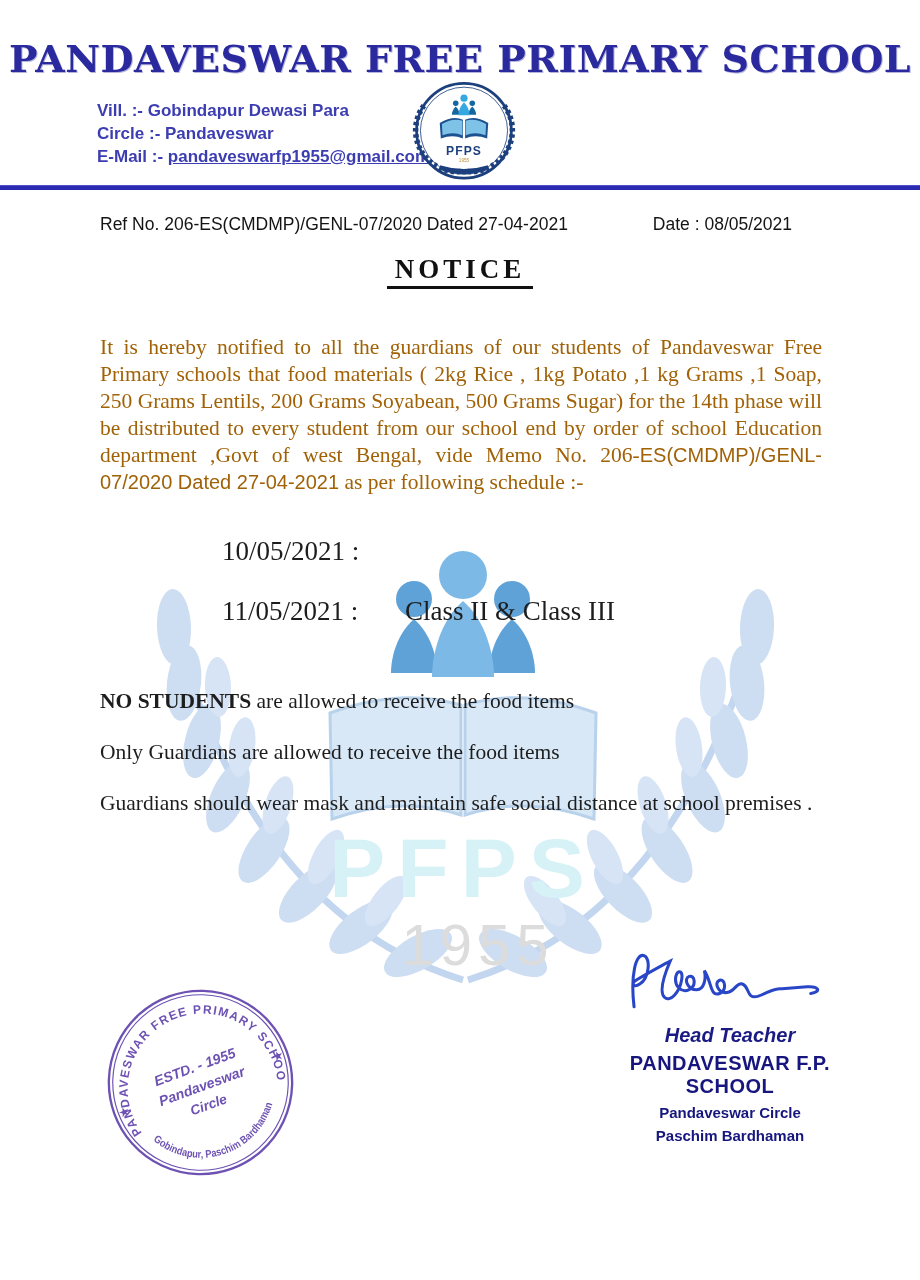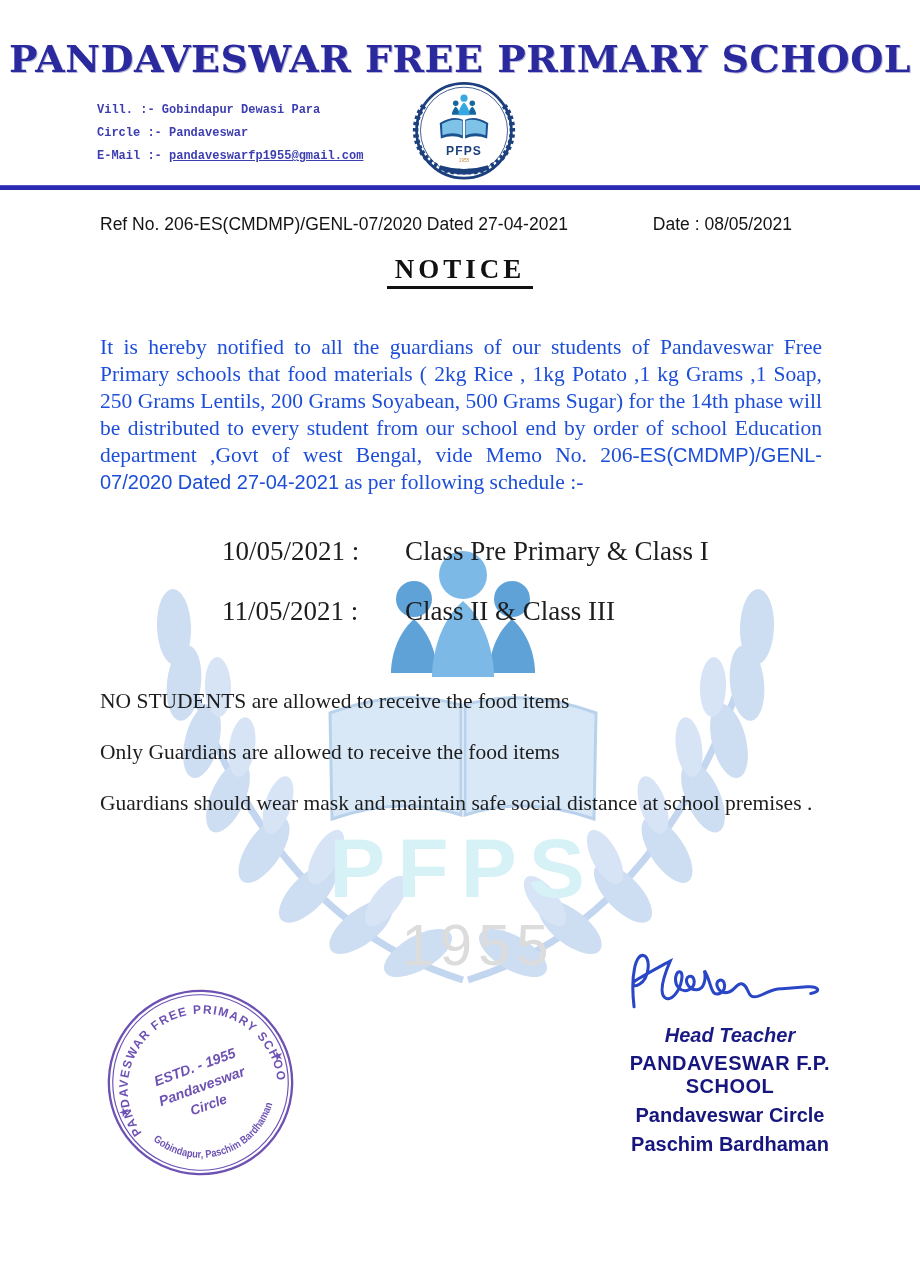--- a/index.html
+++ b/index.html
@@ -15,22 +15,22 @@
   
   .school-title {
     position:absolute; top:36px; left:0; width:920px;
     text-align:center;
     font-family:"DejaVu Serif", serif;
     font-weight:bold; font-size:38px; letter-spacing:0.5px;
     color:#2a2a9e; z-index:2;
     text-shadow:1px 1px 0 rgba(42,42,158,0.35);
   }
   .contact { position:absolute; top:99px; z-index:2;
-    font-family:Liberation Mono, monospace; font-weight:bold;
-    font-size:12px; line-height:23px; color:#3d3db2; }
+    font-family:Liberation Sans, sans-serif; font-weight:bold;
+    font-size:17px; line-height:23px; color:#3d3db2; }
   .contact-left { left:97px; }
   .contact-right { left:595px; }
   .email-link { color:#3d3db2; text-decoration:underline; }
   .header-logo { position:absolute; left:408px; top:80px; width:112px; height:102px; z-index:2; }
   .divider { position:absolute; top:185px; left:0; width:920px; height:4px;
     background:#2b2bb2; border-top:1px solid #5050c8; z-index:2; }
 
   
   .ref-row {
     position:absolute; top:214px; left:100px; width:692px;
@@ -43,49 +43,49 @@
   .notice-title-wrap { position:absolute; top:254px; left:0; width:920px; text-align:center; z-index:2; }
   .notice-title {
     display:inline-block;
     font-family:"Liberation Serif", serif;
     font-weight:bold; font-size:27px; letter-spacing:4px;
     color:#111; border-bottom:3px solid #111; padding:0 8px 1px 8px;
   }
   .body-par {
     position:absolute; top:334px; left:100px; width:722px;
     font-size:21.5px; line-height:27px; text-align:justify;
-    color:#1d4ed8; z-index:2;
+    color:#a16207; z-index:2;
   }
   .memo-sans { font-family:"Liberation Sans", sans-serif; font-size:20px; }
 
   
   .schedule { position:absolute; top:536px; left:222px; z-index:2; }
   .sched-row { display:flex; margin-bottom:29px; font-size:27px; color:#1d1d1d; }
   .sched-date { width:183px; }
   .sched-classes { }
 
   
   .note { position:absolute; left:100px; width:722px; font-size:21.5px;
     line-height:27px; color:#1d1d1d; z-index:2; }
   .note-1 { top:688px; }
   .note-2 { top:739px; }
   .note-3 { top:790px; text-align:justify; }
-  .bold { font-weight:normal; }
+  .bold { font-weight:bold; }
 
   
   .watermark { position:absolute; left:118px; top:545px; width:695px; height:440px; z-index:0; }
 
   
   .stamp { position:absolute; left:103px; top:985px; width:195px; height:195px; z-index:2; }
   .sig-block { position:absolute; left:588px; top:946px; width:284px; text-align:center; z-index:2;
     font-family:"Liberation Sans", sans-serif; color:#16167e; }
   .sig-scribble { width:232px; height:76px; display:block; margin:0 auto; }
   .sig-designation { font-style:italic; font-weight:bold; font-size:20px; margin-top:2px; color:#1a1a85; }
   .sig-school { font-weight:bold; font-size:20px; margin-top:5px; letter-spacing:0.5px; }
-  .sig-line { font-weight:bold; font-size:20px; margin-top:6px; }
+  .sig-line { font-weight:bold; font-size:15px; margin-top:6px; }
 </style>
 </head>
 <body>
 
 <div class="page">
 
   <svg class="watermark" viewBox="0 0 695 440" xmlns="http://www.w3.org/2000/svg">
     <g>
       <path d="M 345,435 Q 140,372 56,86" fill="none" stroke="#c3d6ef" stroke-width="7"></path>
       <path d="M 350,435 Q 555,372 639,86" fill="none" stroke="#c3d6ef" stroke-width="7"></path>
@@ -181,21 +181,20 @@
 
   <div class="notice-title-wrap">
     <span class="notice-title">NOTICE</span>
   </div>
 
   <div class="body-par"><span> It is hereby notified to all the guardians of our students of Pandaveswar Free Primary schools that food materials ( 2kg Rice , 1kg Potato ,1 kg Grams ,1 Soap, 250 Grams Lentils, 200 Grams Soyabean, 500 Grams Sugar) for the 14th phase will be distributed to every student from our school end by order of school Education department ,Govt of west Bengal, vide Memo No. 206-</span><span class="memo-sans">ES(CMDMP)/GENL-07/2020 Dated 27-04-2021</span><span> as per following schedule :-</span></div>
 
   <div class="schedule">
     <div class="sched-row">
       <span class="sched-date">10/05/2021 :</span>
-      <span class="sched-classes">Class Pre Primary &amp; Class I</span>
     </div>
     <div class="sched-row">
       <span class="sched-date">11/05/2021 :</span>
       <span class="sched-classes">Class II &amp; Class III</span>
     </div>
   </div>
 
   <div class="note note-1"><span class="bold">NO STUDENTS</span><span> are allowed to receive the food items</span></div>
   <div class="note note-3">Guardians should wear mask and maintain safe social distance at school premises .</div>
   <div class="note note-2">Only Guardians are allowed to receive the food items</div>

